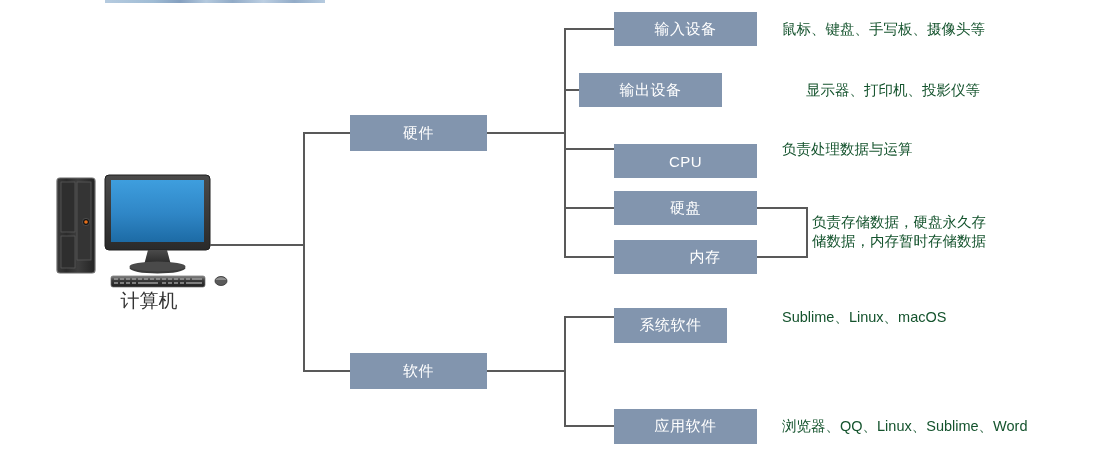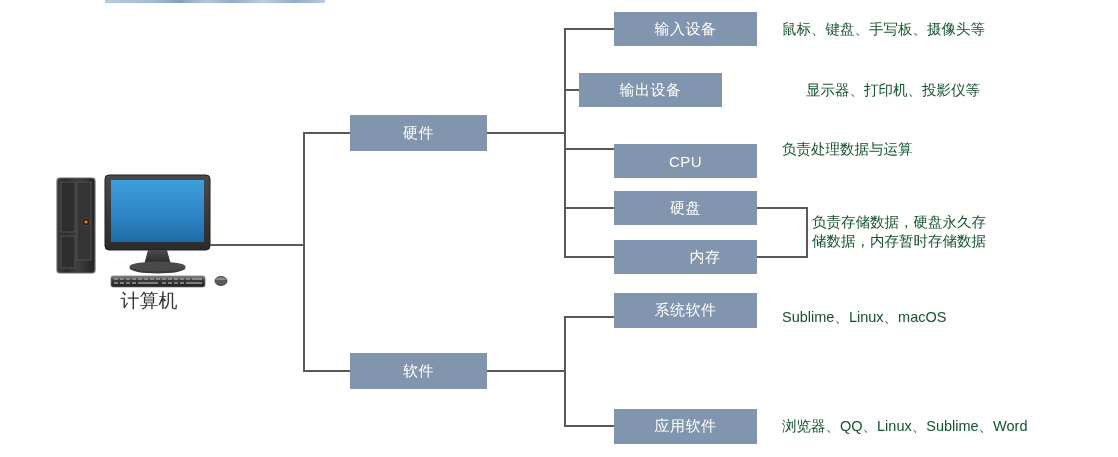--- a/index.html
+++ b/index.html
@@ -205,21 +205,21 @@
   <div class="desc" style="left:782px; top:140px;text-align:right;">负责处理数据与运算</div>
   <div class="desc" style="left:812px; top:213px;">负责存储数据，硬盘永久存
 储数据，内存暂时存储数据</div>
 
   <div class="line h" style="left:487px; top:370px; width:79px;"></div>
   <div class="line v" style="left:564px; top:316px; height:110px;"></div>
 
   <div class="line h" style="left:564px; top:316px; width:50px;"></div>
   <div class="line h" style="left:564px; top:425px; width:50px;"></div>
 
-  <div class="node" style="left:614px; top:293px; width:143px; height:35px;align-items:center;">
+  <div class="node" style="left:614px; top:308px; width:113px; height:35px;align-items:center;">
     <span>系统软件</span>
   </div>
   <div class="node" style="left:614px; top:409px; width:143px; height:35px;">
     <span>应用软件</span>
   </div>
 
   <div class="desc latin" style="left:782px; top:308px;">Sublime、Linux、macOS</div>
   <div class="desc" style="left:782px; top:417px;">浏览器、QQ、Linux、Sublime、Word</div>
 
 </div>

